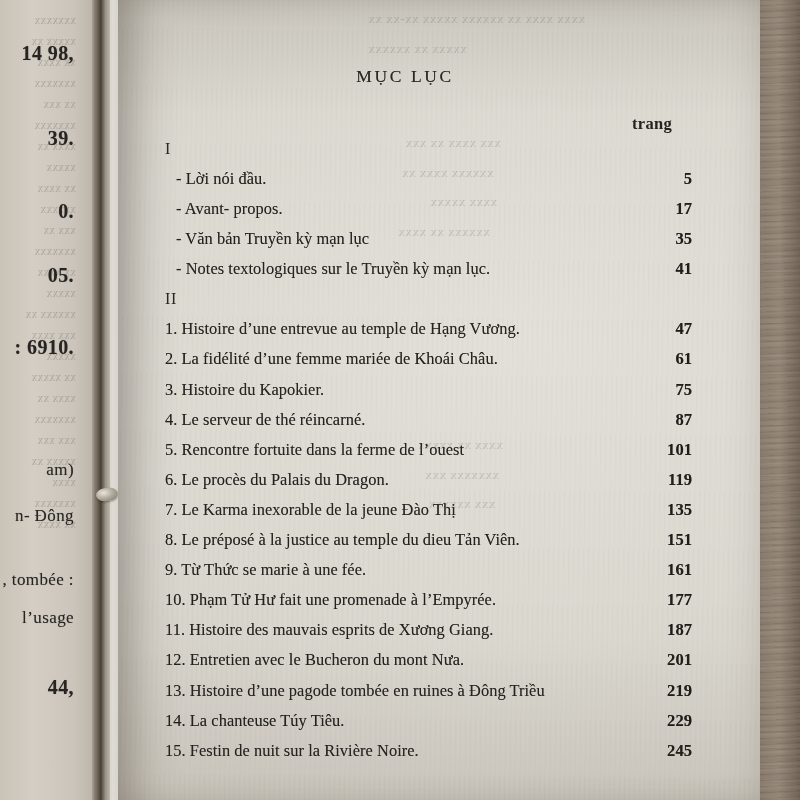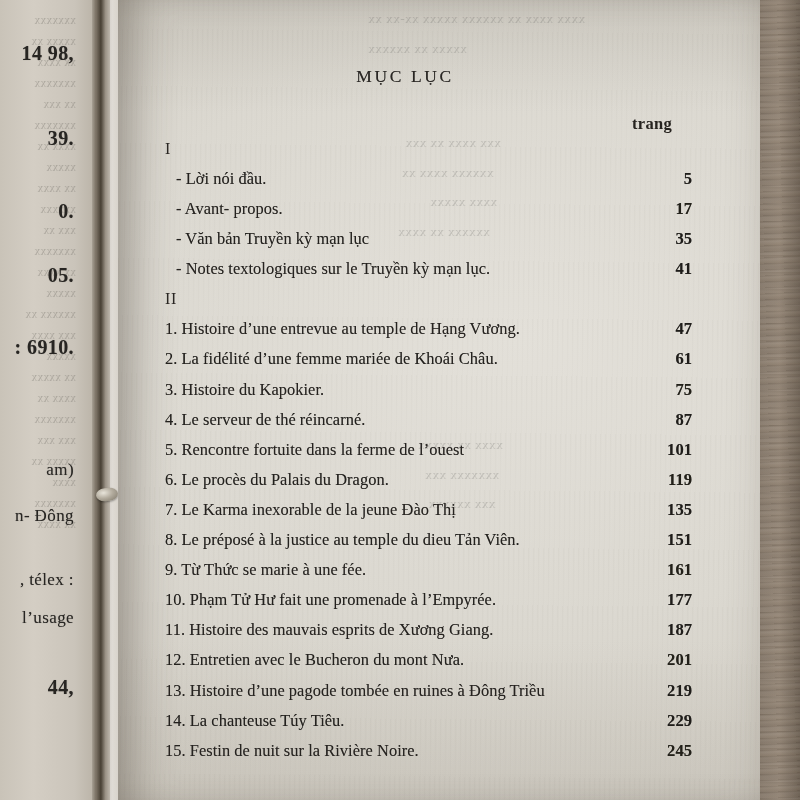--- a/index.html
+++ b/index.html
@@ -268,21 +268,21 @@
     <div class="ghost-col">
       xxxxxxx<br>xxxxx xx<br>xx xxxx<br>xxxxxxx<br>xx xxx<br>xxxxxxx<br>xxxx xx<br>xxxxx<br>xx xxxx<br>xxxxxx<br>xxx xx<br>xxxxxxx<br>xx xxxx<br>xxxxx<br>xxxxxx xx<br>xxx xxxx<br>xxxxx<br>xx xxxxx<br>xxxx xx<br>xxxxxxx<br>xxx xxx<br>xxxxx xx<br>xxxx<br>xxxxxxx<br>xx xxxx
     </div>
     <div class="frag" style="top:42px">14 98,</div>
     <div class="frag" style="top:127px">39.</div>
     <div class="frag" style="top:200px">0.</div>
     <div class="frag" style="top:264px">05.</div>
     <div class="frag" style="top:336px">: 6910.</div>
     <div class="frag small" style="top:460px">am)</div>
     <div class="frag small" style="top:506px">n- Đông</div>
-    <div class="frag small" style="top:570px">, télex :</div>
+    <div class="frag small" style="top:570px">, tombée :</div>
     <div class="frag small" style="top:608px">l’usage</div>
     <div class="frag" style="top:676px">44,</div>
   </div>
 
   <div class="gutter"></div>
   <div class="gutter-highlight"></div>
   <div class="staple"></div>
 
   <div class="page-right">
 

